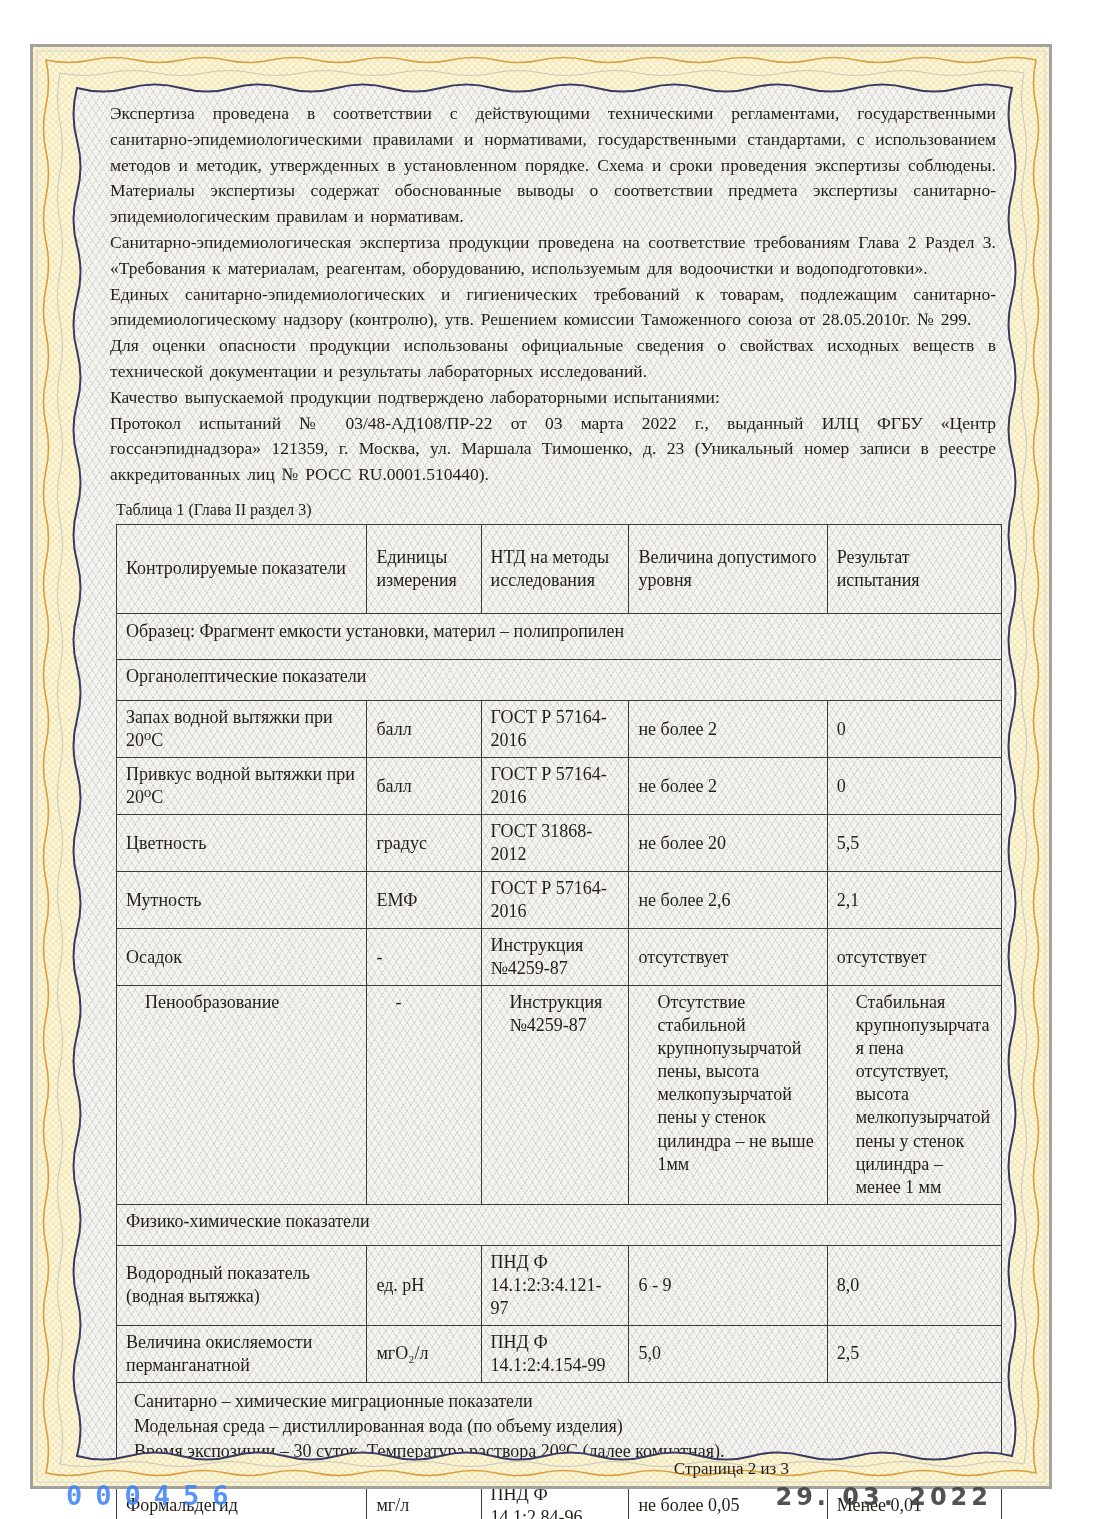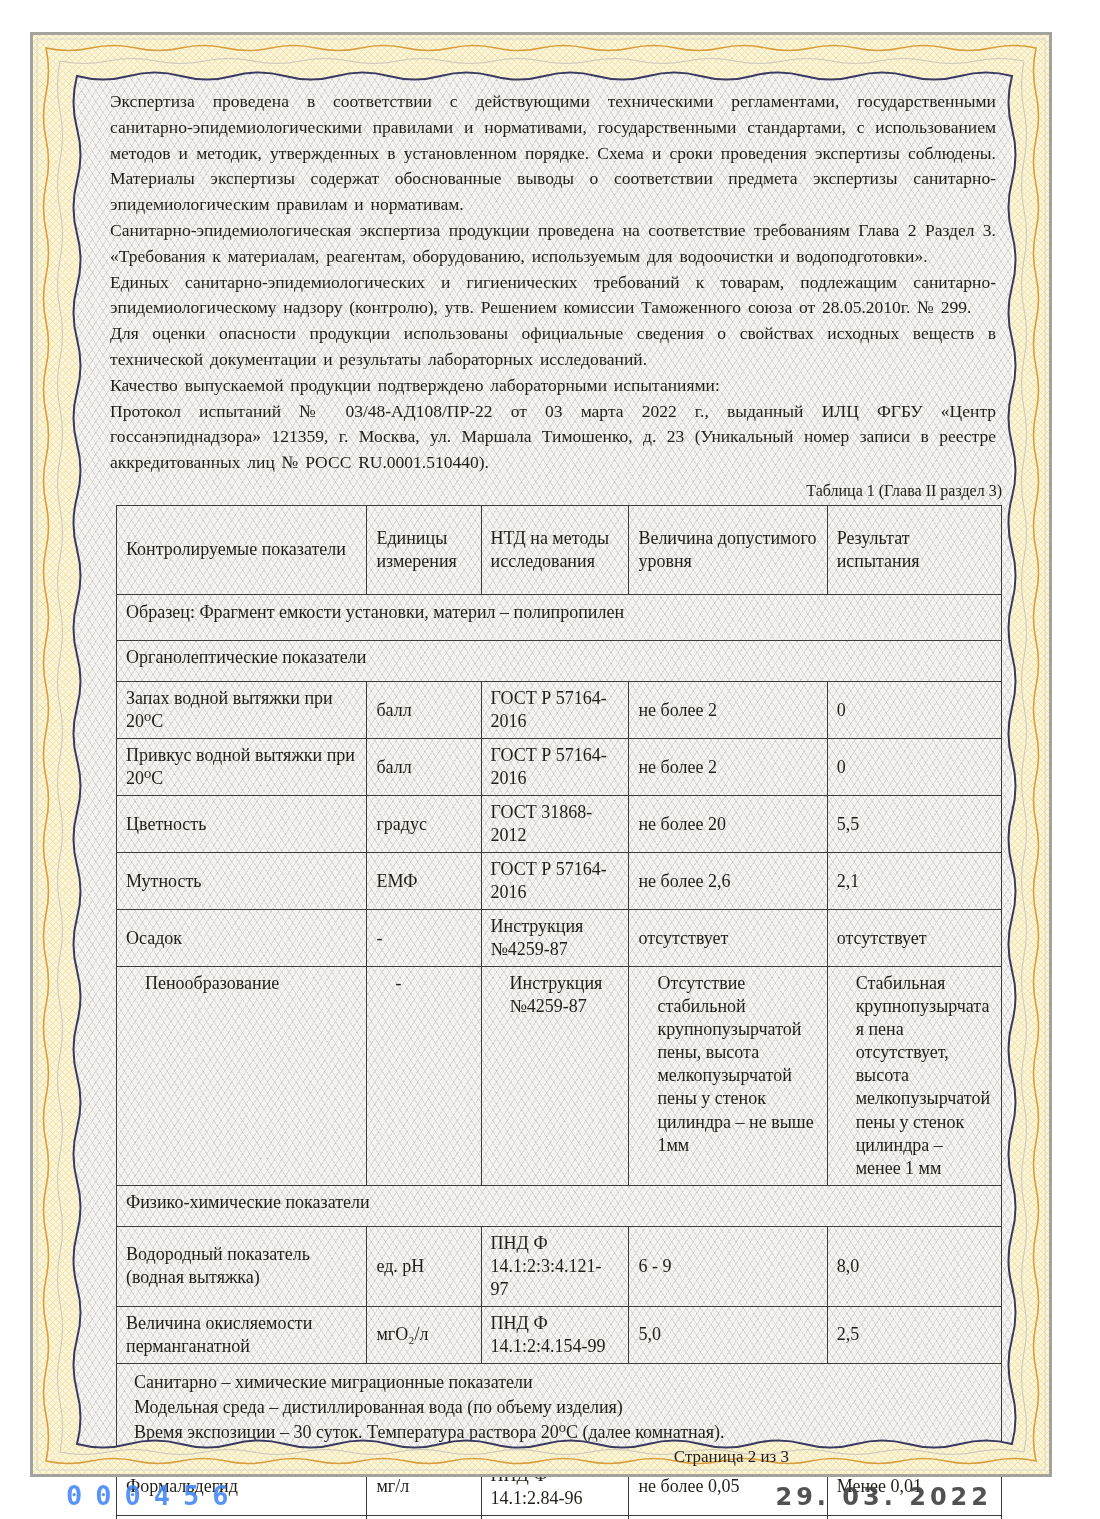--- a/index.html
+++ b/index.html
@@ -1,37 +1,37 @@
 <!DOCTYPE html>
 <html lang="ru"><head>
 <meta charset="utf-8">
 <style>
   html,body{margin:0;padding:0;}
   body{
     width:1100px;height:1519px;position:relative;background:#ffffff;overflow:hidden;
     font-family:"Liberation Serif","DejaVu Serif",serif;color:#211e19;
   }
-  .certificate{position:absolute;left:30px;top:32px;width:817px;height:1445px;}
+  .certificate{position:absolute;left:30px;top:44px;width:817px;height:1445px;}
   
   .mesh{
     position:absolute;left:44px;top:42px;width:938px;height:1372px;z-index:1;
     background-color:#f4f3ef;
     background-image:
       repeating-linear-gradient(57deg, rgba(98,96,92,.16) 0 1px, transparent 1px 6px),
       repeating-linear-gradient(-57deg, rgba(98,96,92,.16) 0 1px, transparent 1px 6px);
   }
   .border-svg{position:absolute;left:0;top:0;z-index:3;pointer-events:none;}
   .text-block{
     margin:15px 16px 0 36px;
     font-size:17.5px;line-height:25.8px;text-align:justify;word-spacing:.14em;
   }
   .text-block p{margin:0;}
   .table-caption{
-    margin:6px 8px 5px 42px;width:886px;box-sizing:border-box;
-    text-align:right;font-size:16px;
+    margin:13px 8px 5px 42px;width:886px;box-sizing:border-box;
+    text-align:left;font-size:16px;
   }
   table.results{
     margin-left:42px;width:886px;border-collapse:collapse;table-layout:fixed;
     font-size:18px;line-height:1.28;
   }
   table.results th,table.results td{
     border:1.6px solid #3b3a36;padding:5px 9px;vertical-align:middle;
     text-align:left;font-weight:normal;word-wrap:break-word;
   }
   table.results th{height:72px;padding:8px 9px;}

